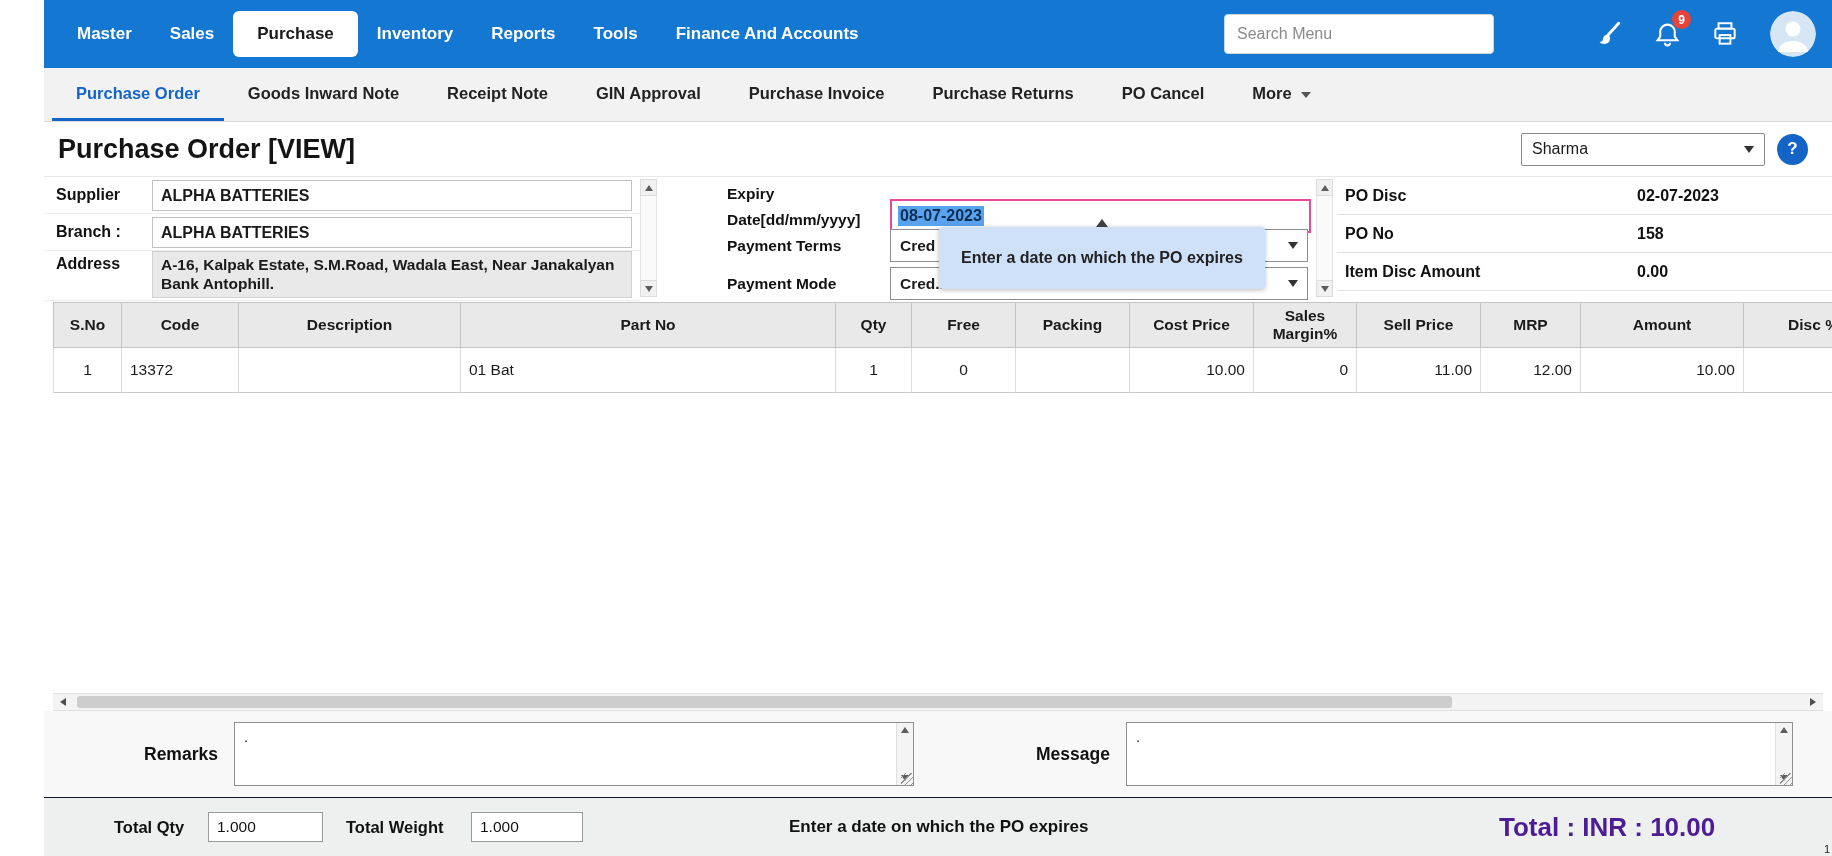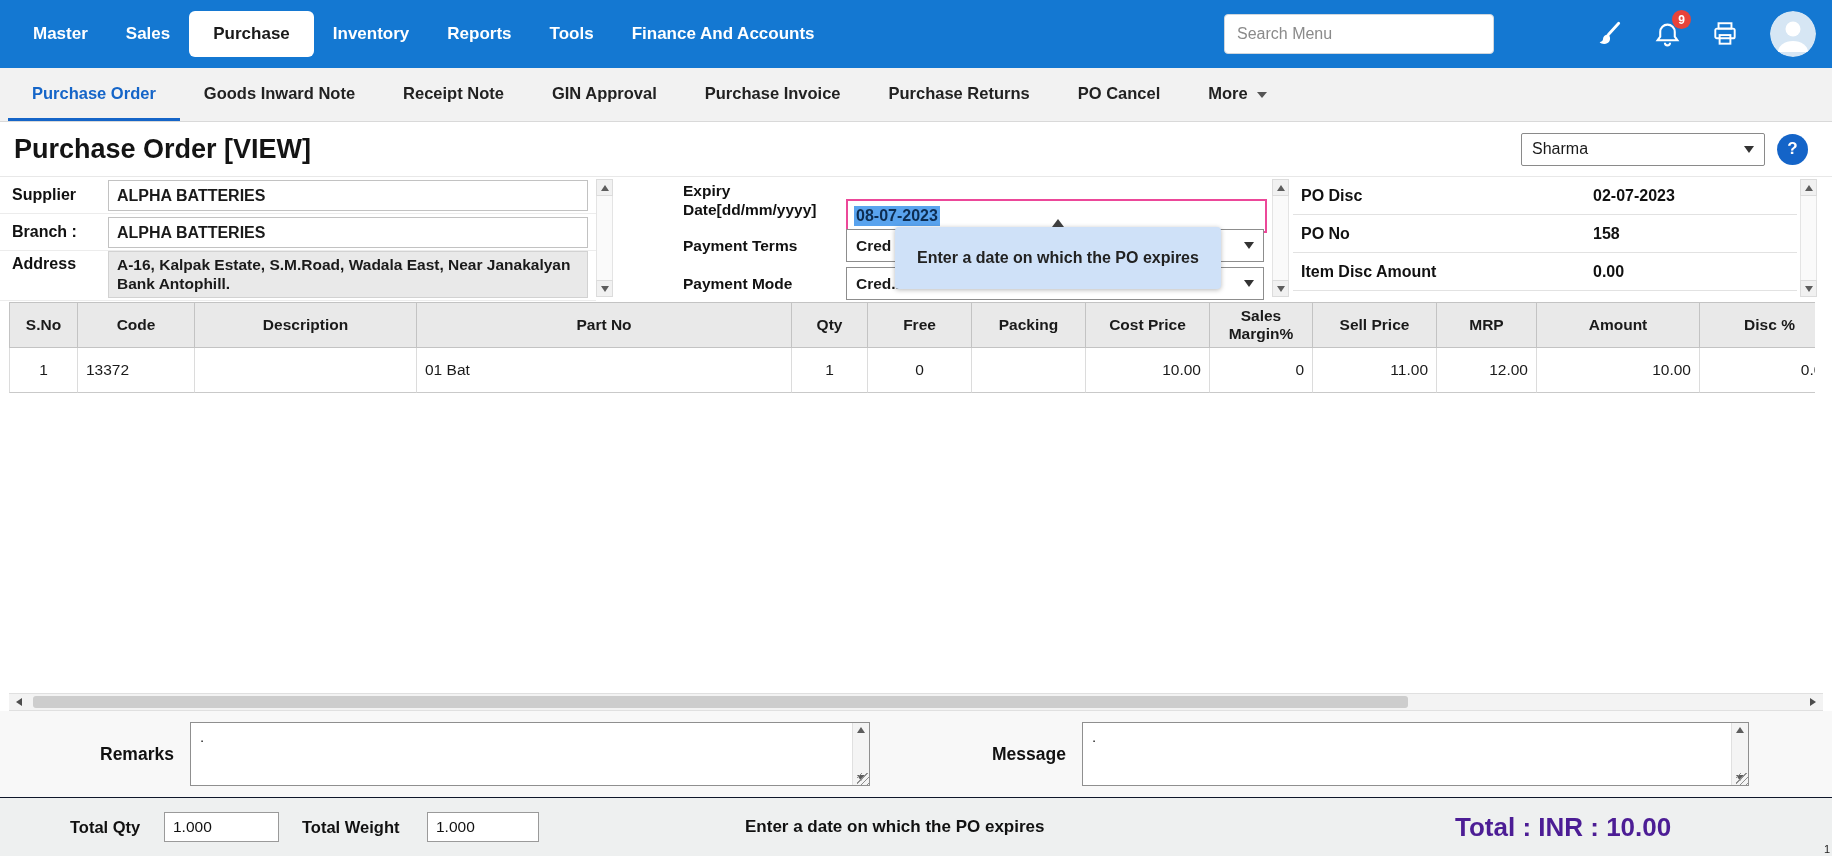--- a/index.html
+++ b/index.html
@@ -1,18 +1,18 @@
 <!DOCTYPE html>
 <html><head>
 <meta charset="utf-8">
 <style>
   * { margin:0; padding:0; box-sizing:border-box; }
   html,body { width:1832px; height:856px; }
   body { font-family:"Liberation Sans", sans-serif; background:#fff; overflow:hidden; color:#1a1a1a; }
-  .app { position:relative; width:1832px; height:856px; overflow:hidden; background:#fff; }
+  .app { position:relative; width:1832px; height:856px; overflow:hidden; background:#fff;padding-left:44px; }
 
   
   .topnav { height:68px; background:#1478d2; display:flex; align-items:center; padding:0 16px 0 14px; }
   .menu { display:flex; align-items:center; }
   .mitem { color:#fff; font-weight:700; font-size:17px; padding:14px 19px; cursor:pointer; white-space:nowrap; }
   .mitem.active { background:#fff; color:#1a1a1a; border-radius:6px; padding:13px 24px; }
   .nav-right { margin-left:auto; display:flex; align-items:center; }
   .searchbox { width:270px; height:40px; border-radius:4px; border:1px solid #cfd6dd; padding:0 12px; font-size:16px;
                font-family:"Liberation Sans",sans-serif; color:#333; margin-right:72px; }
   .searchbox::placeholder { color:#8a8a8a; }
@@ -59,21 +59,21 @@
   .frow.r3 .flabel { padding-top:4px; }
   .addr { flex:1; margin-right:8px; background:#e9e9e9; border:1px solid #d2d2d2; font-weight:700; font-size:15.5px;
           line-height:19px; padding:3px 8px; height:47px; overflow:hidden; }
 
   .vscroll { position:absolute; top:2px; width:17px; height:118px; display:flex; flex-direction:column; }
   .sb-btn { height:17px; background:#f1f1f1; border:1px solid #dcdcdc; display:flex; align-items:center; justify-content:center; cursor:pointer; }
   .sb-track { flex:1; background:#fafafa; border-left:1px solid #e4e4e4; border-right:1px solid #e4e4e4; }
   .vsA { left:596px; } .vsB { left:1272px; } .vsC { left:1800px; }
 
   .fg-mid { position:absolute; left:683px; top:0; width:589px; height:124px; }
-  .mlabel { width:163px; font-size:15.5px; font-weight:600; line-height:19px; color:#111; flex:none; }
+  .mlabel { width:163px; font-size:15.5px; font-weight:600; line-height:26px; color:#111; flex:none; }
   .lbl-expiry { position:absolute; left:0; top:4px; width:163px; }
   .date-input { position:absolute; left:163px; top:22px; width:421px; height:34px; border:2px solid #ec4899;
                 background:#fff; display:flex; align-items:center; padding:0 6px; font-size:16px; font-weight:600; }
   .date-sel { background:#59a3ee; color:#0d2d52; padding:1px 2px; }
   .mid-row { position:absolute; left:0; display:flex; align-items:center; width:589px; }
   .row-pt { top:52px; } .row-pm { top:90px; }
   .psel { width:418px; height:33px; border:1px solid #8d8d8d; background:#fff; display:flex; align-items:center;
           justify-content:space-between; padding:0 9px; font-size:15.5px; font-weight:600; cursor:pointer; }
 
   .tooltip { position:absolute; left:895px; top:50px; width:326px; min-height:62px; background:#cfe1f8; border-radius:4px;

